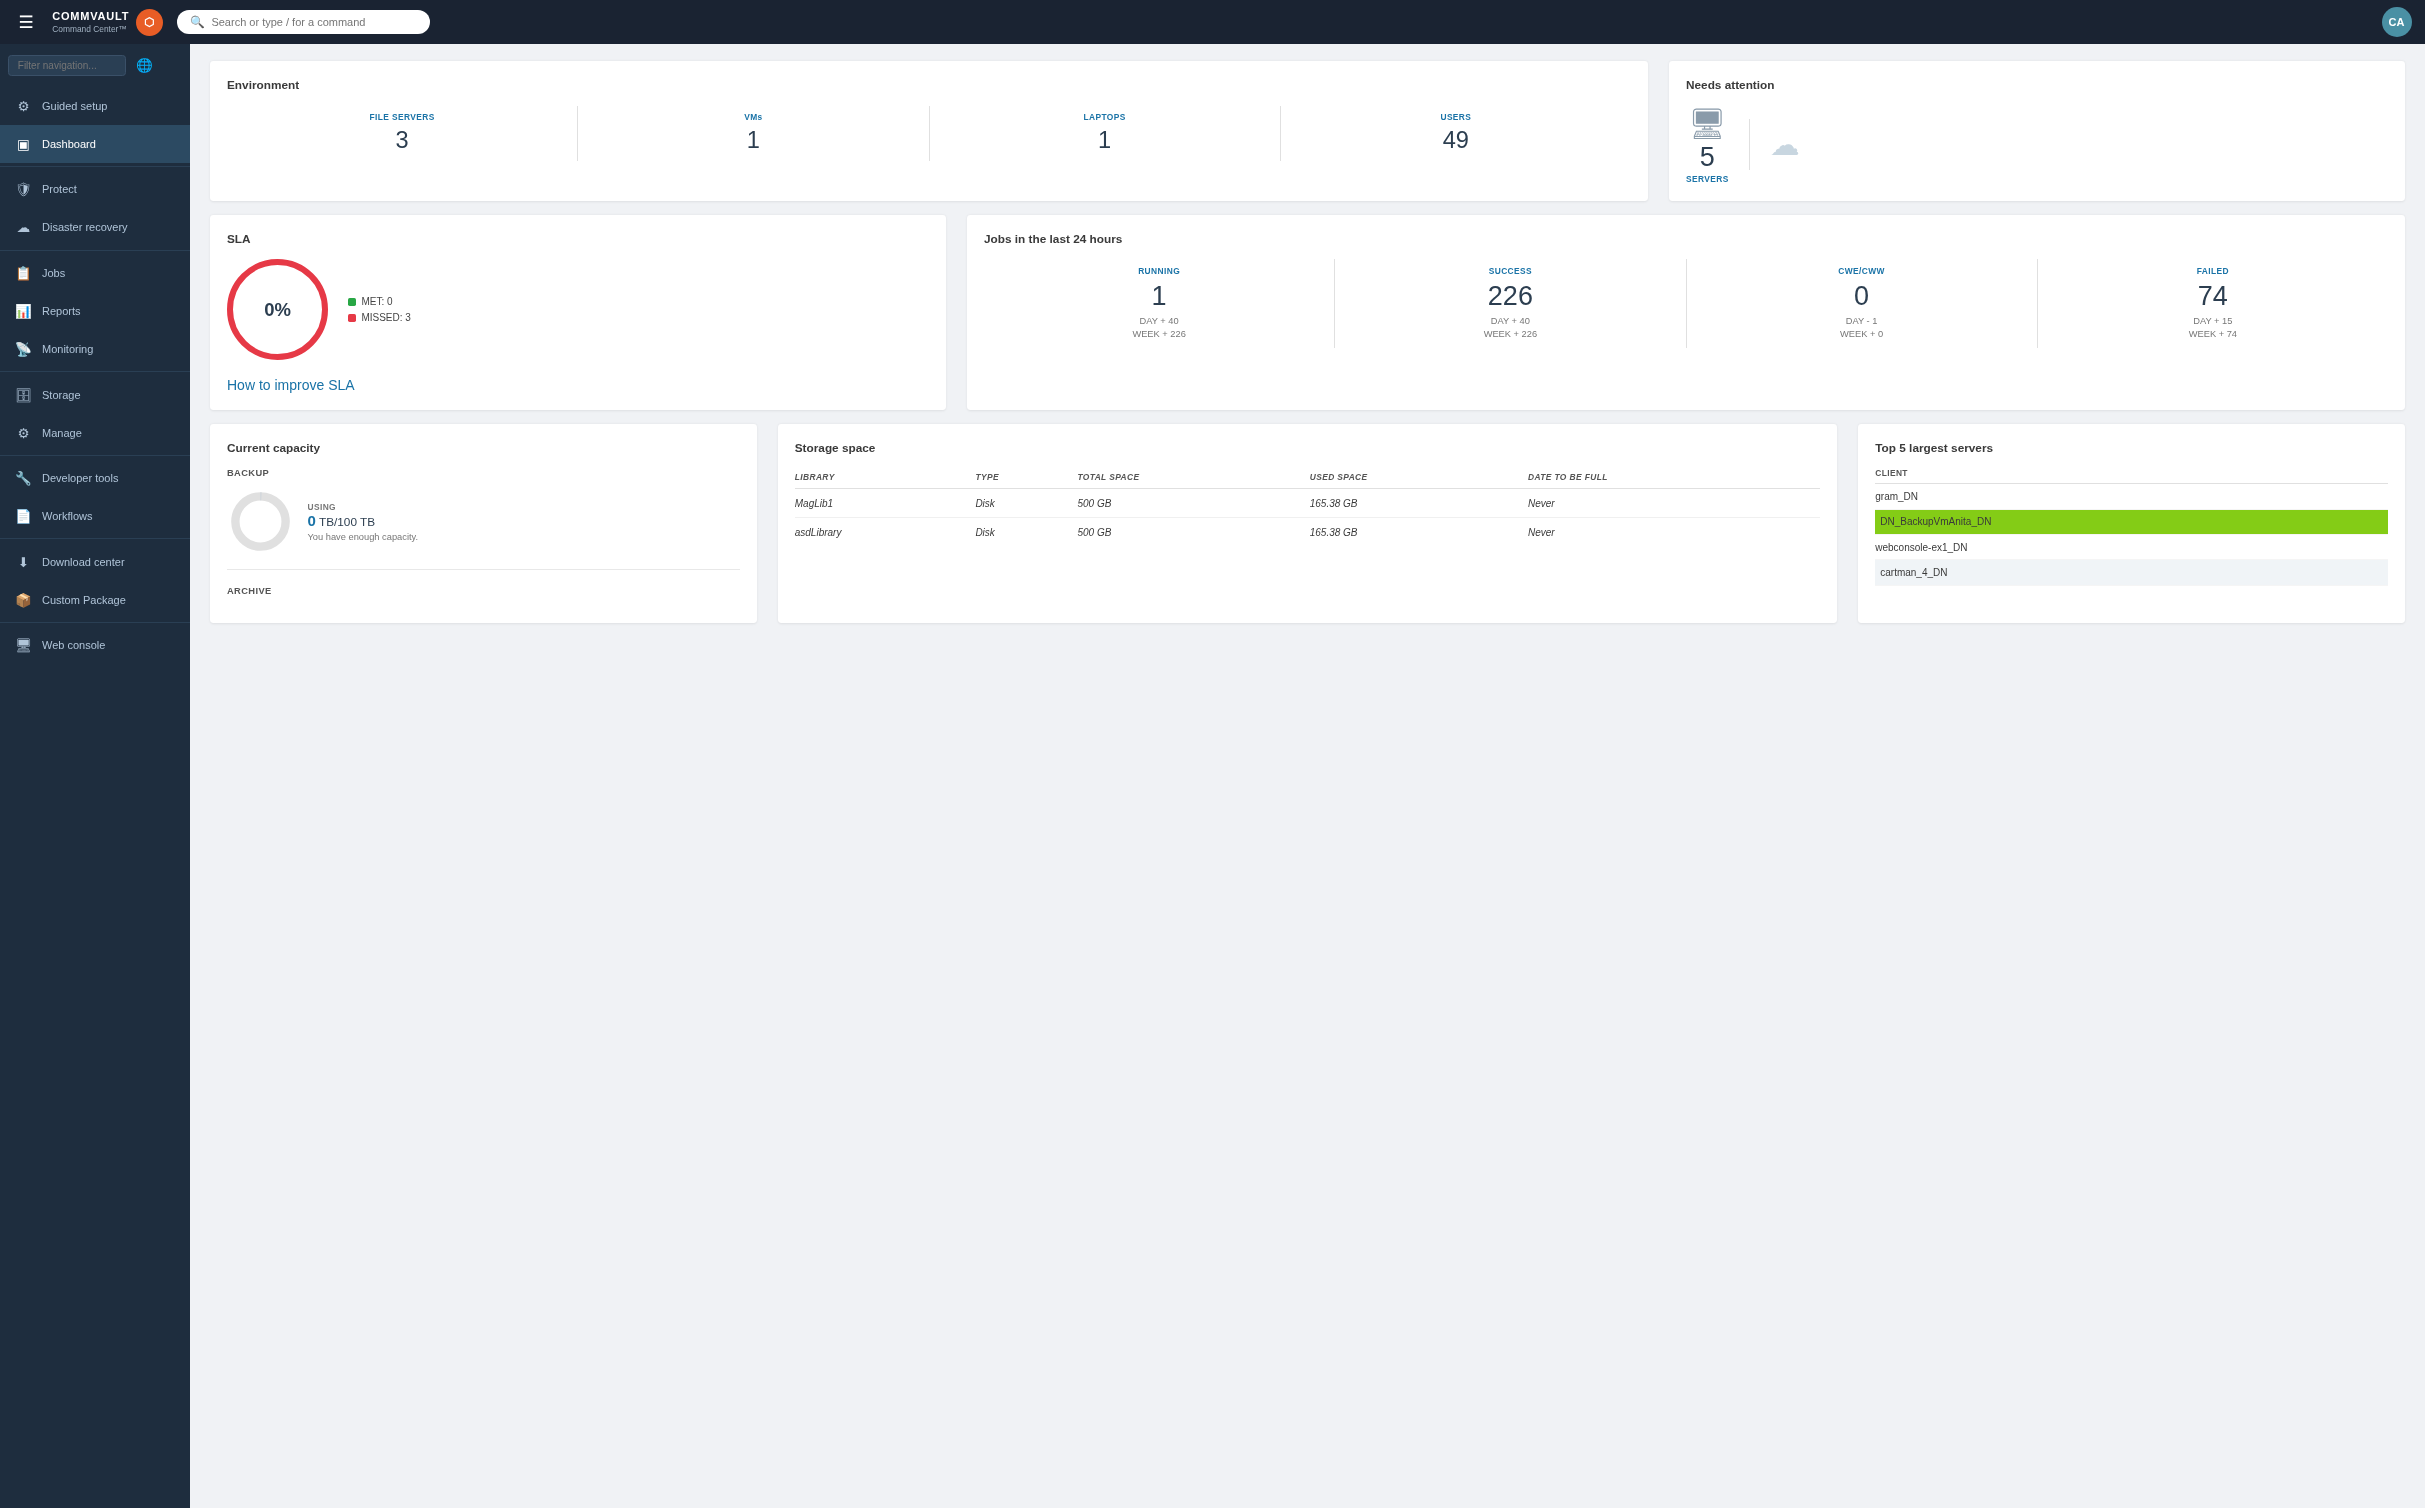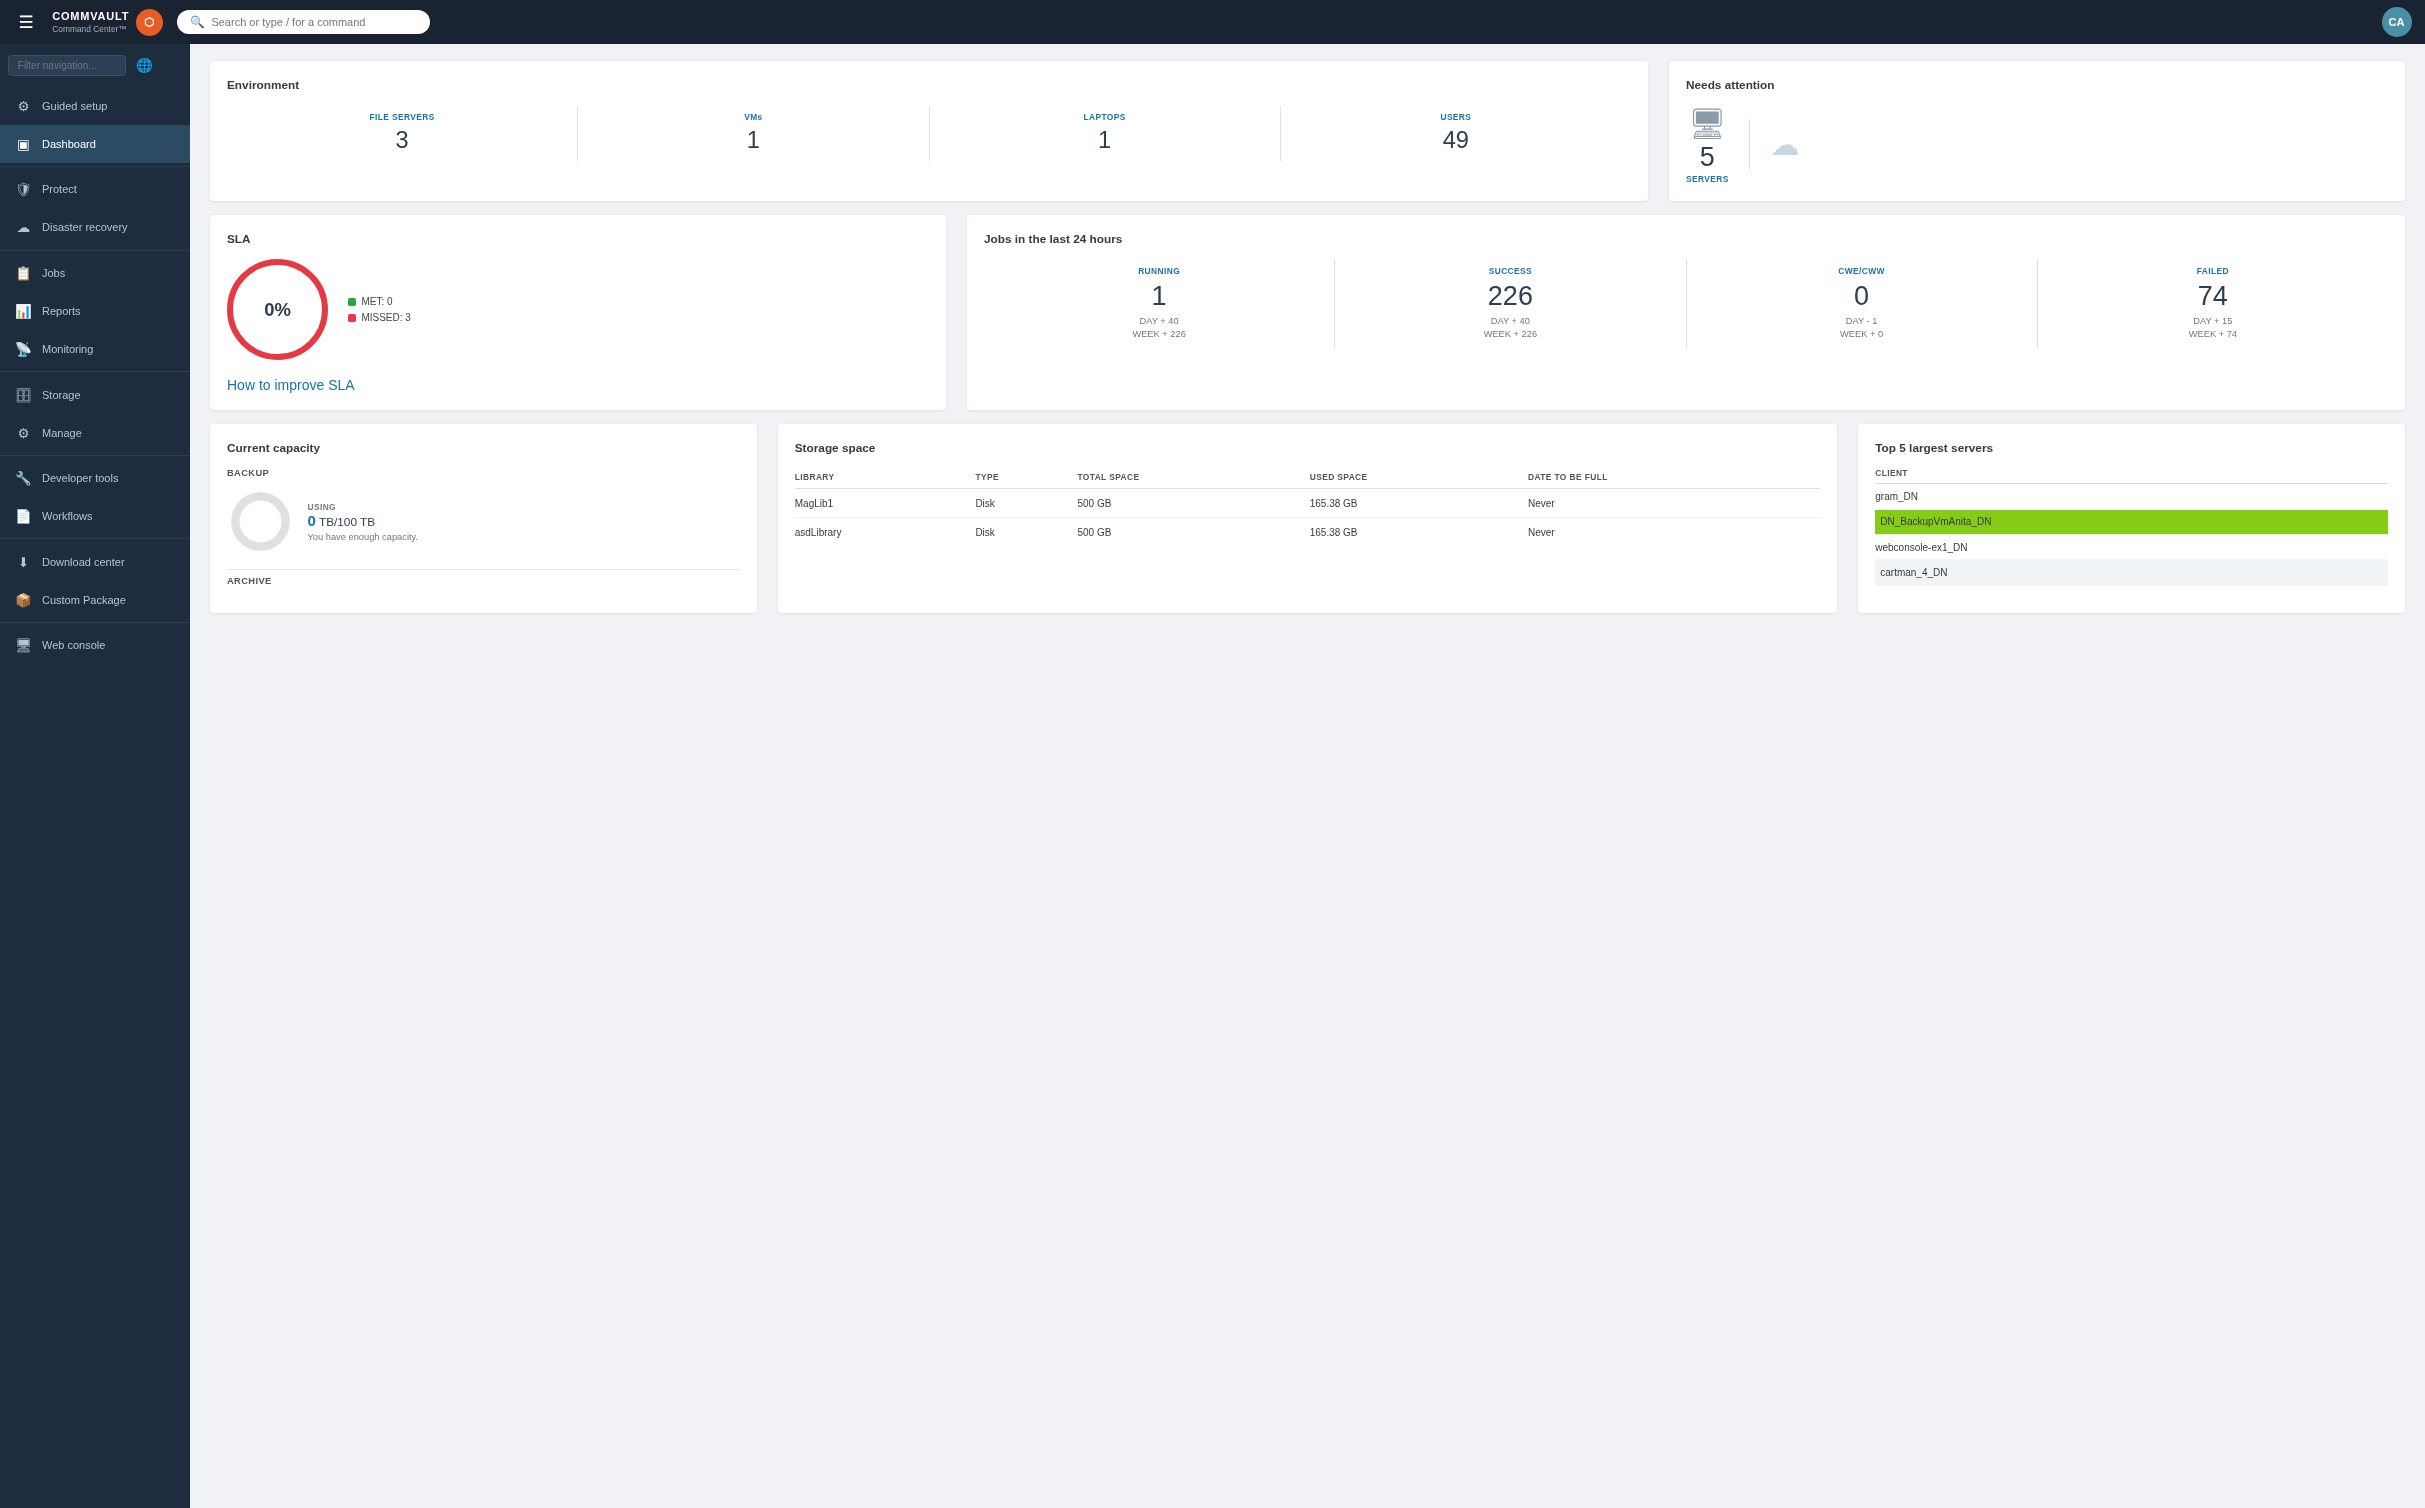--- a/index.html
+++ b/index.html
@@ -351,21 +351,21 @@
     }
     .capacity-info .usage-value .num { color: #1a73a7; font-size: 15px; font-weight: 600; }
     .capacity-info .capacity-note {
       font-size: 9.3px;
       color: #777;
       margin-top: 3.4px;
     }
 
     
     .storage-card { flex: 2; }
-    .storage-table { width: 100%; border-collapse: collapse; font-size: 10px; }
+    .storage-table { width: 100%; border-collapse: collapse; font-size: 10px; font-style: italic; }
     .storage-table th {
       text-align: left;
       font-size: 8.4px;
       font-weight: 700;
       color: #555;
       letter-spacing: 0.4px;
       padding: 3.4px 6.7px 6.7px 0;
       border-bottom: 0.8px solid #e0e0e0;
     }
     .storage-table td {
@@ -603,21 +603,21 @@
             <circle cx="40" cy="40" r="30" fill="none" stroke="#c8d0d8" stroke-width="10" stroke-dasharray="1 188" stroke-dashoffset="0" transform="rotate(-90 40 40)"></circle>
           </svg>
           <div class="capacity-info">
             <div class="using-label">USING</div>
             <div class="usage-value">
               <span class="num">0</span> <span>TB</span>/<span>100</span> <span>TB</span>
             </div>
             <div class="capacity-note">You have enough capacity.</div>
           </div>
         </div>
-        <div style="margin-top:13.5px; padding-top:6px; border-top: 0.8px solid #e8e8e8;">
+        <div style="margin-top:13.5px; padding-top:16px; border-top: 0.8px solid #e8e8e8;">
           <div class="capacity-section-title">ARCHIVE</div>
         </div>
       </div>
 
       <div class="card storage-card">
         <div class="card-title">Storage space</div>
         <table class="storage-table">
           <thead>
             <tr>
               <th>LIBRARY</th>

